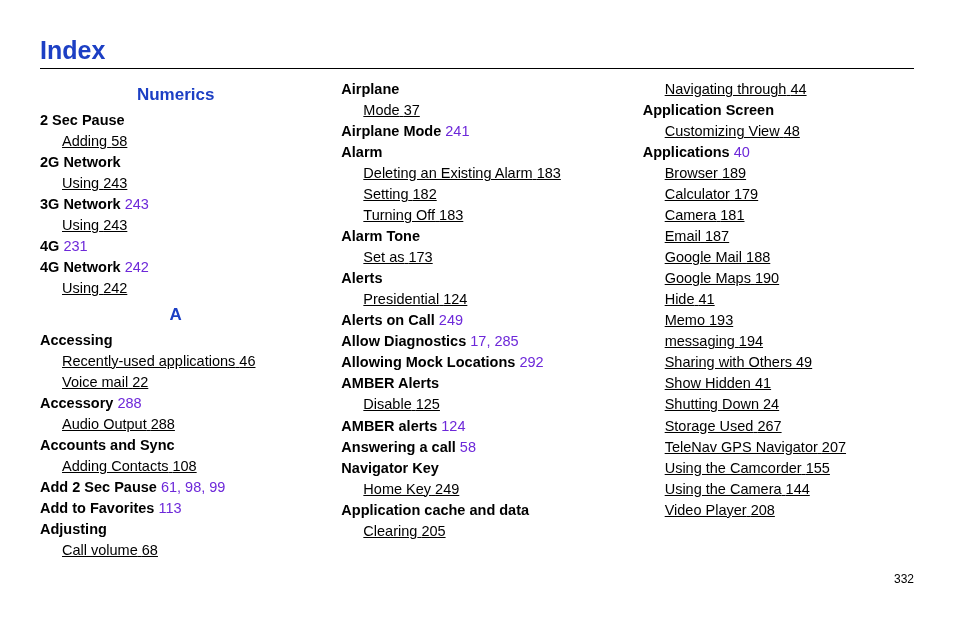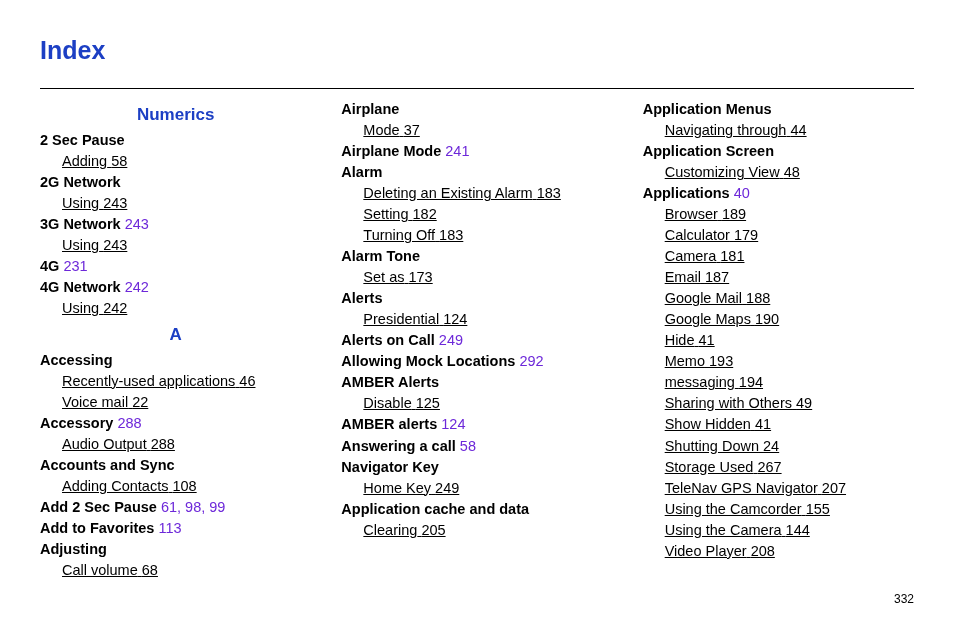--- a/index.html
+++ b/index.html
@@ -12,21 +12,21 @@
     width: 954px;
     height: 636px;
     box-sizing: border-box;
     line-height: 1.45;
   }
   .index-title {
     color: #1c3fc4;
     font-weight: bold;
     font-size: 25px;
     border-bottom: 1.5px solid #000;
-    padding-bottom: 20px;
+    padding-bottom: 0;
     margin-bottom: 10px;
     font-stretch: condensed;
   }
   .cols {
     display: flex;
     gap: 30px;
     justify-content: flex-end;
   }
   .col {
     flex: 1;
@@ -156,20 +156,23 @@
       <div class="entry-block">
         <div class="head-line"><span class="bold">Alerts</span></div>
         <div class="sub">
           <div class="sub-line"><span class="txt">Presidential</span> <span class="pg">124</span></div>
         </div>
       </div>
       <div class="entry-block">
         <div class="head-line"><span class="bold">Alerts on Call</span> <span class="pages">249</span></div>
       </div>
       <div class="entry-block">
+        <div class="head-line"><span class="bold">Allow Diagnostics</span> <span class="pages">17, 285</span></div>
+      </div>
+      <div class="entry-block">
         <div class="head-line"><span class="bold">Allowing Mock Locations</span> <span class="pages">292</span></div>
       </div>
       <div class="entry-block">
         <div class="head-line"><span class="bold">AMBER Alerts</span></div>
         <div class="sub">
           <div class="sub-line"><span class="txt">Disable</span> <span class="pg">125</span></div>
         </div>
       </div>
       <div class="entry-block">
         <div class="head-line"><span class="bold">AMBER alerts</span> <span class="pages">124</span></div>
@@ -185,21 +188,20 @@
       </div>
       <div class="entry-block">
         <div class="head-line"><span class="bold">Application cache and data</span></div>
         <div class="sub">
           <div class="sub-line"><span class="txt">Clearing</span> <span class="pg">205</span></div>
         </div>
       </div>
     </div>
     <div class="col">
       <div class="entry-block">
-        <div class="head-line"><span class="bold">Application Menus</span></div>
         <div class="sub">
           <div class="sub-line"><span class="txt">Navigating through</span> <span class="pg">44</span></div>
         </div>
       </div>
       <div class="entry-block">
         <div class="head-line"><span class="bold">Application Screen</span></div>
         <div class="sub">
           <div class="sub-line"><span class="txt">Customizing View</span> <span class="pg">48</span></div>
         </div>
       </div>

